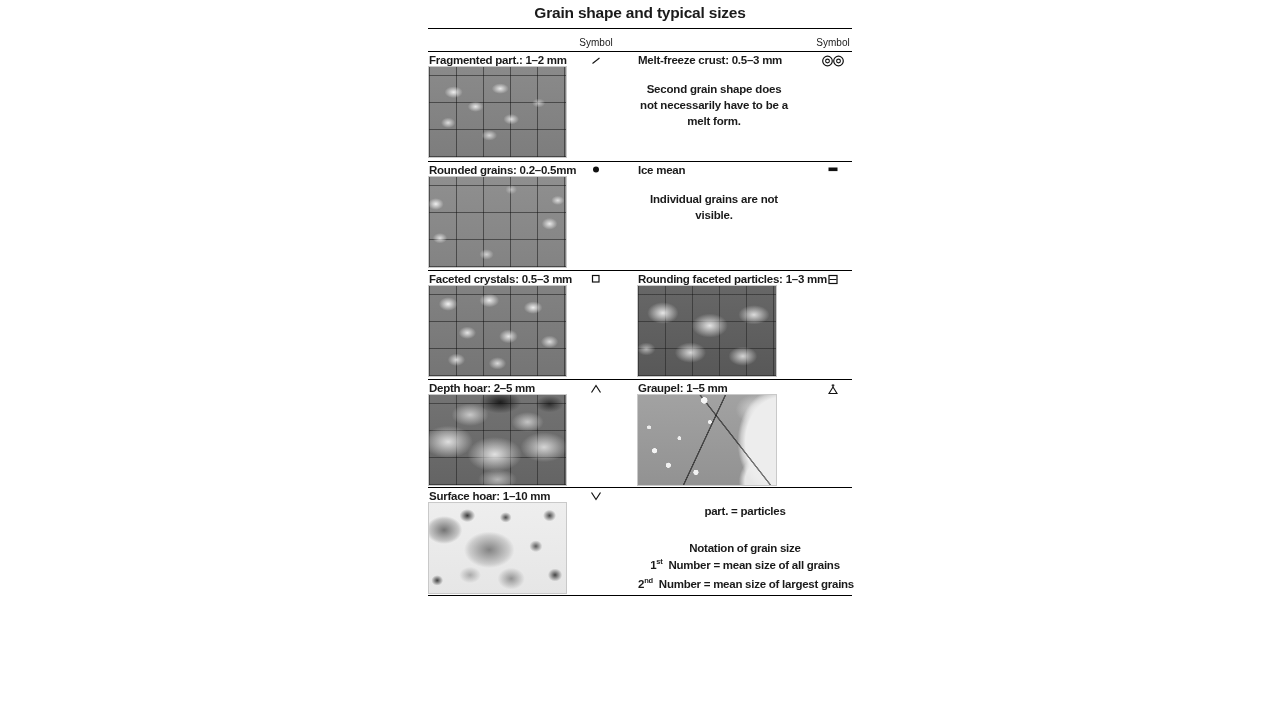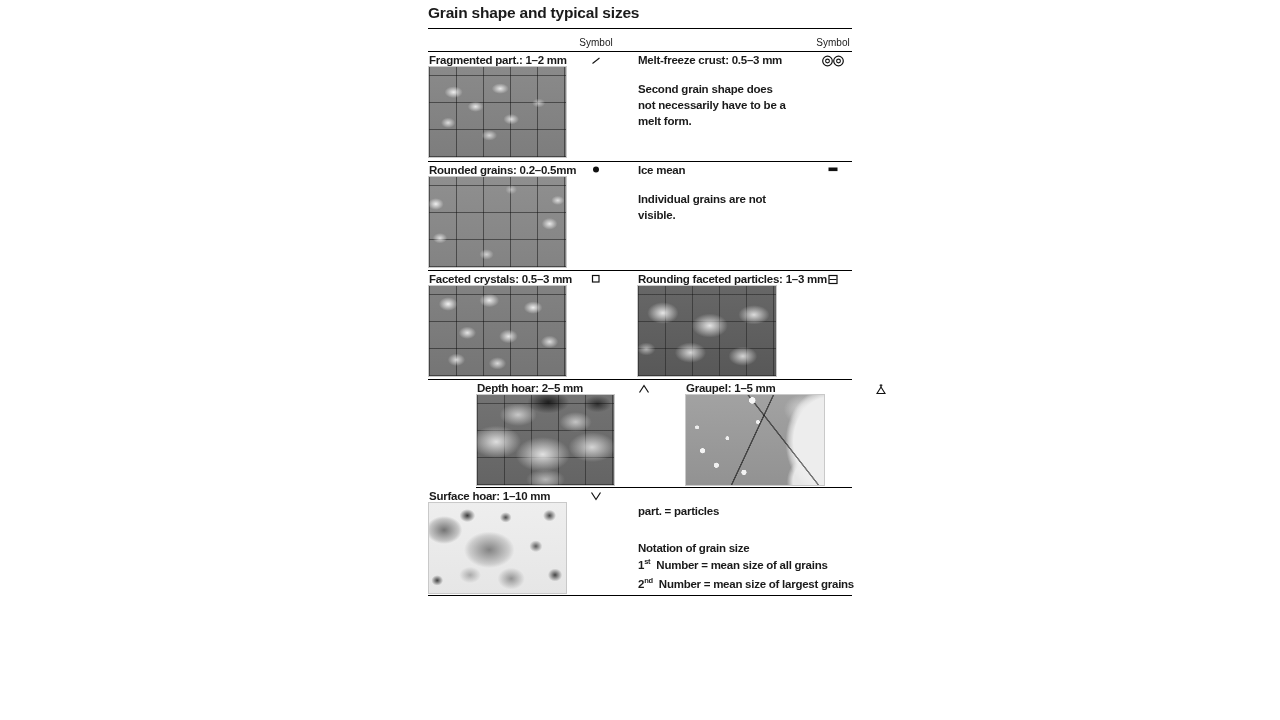--- a/index.html
+++ b/index.html
@@ -1,37 +1,37 @@
 <!DOCTYPE html>
 <html><head>
 <meta charset="utf-8">
 <style>
   * { box-sizing: border-box; margin: 0; padding: 0; }
   html, body { width: 1280px; height: 720px; background: #ffffff; overflow: hidden; }
   body { font-family: "Liberation Sans", sans-serif; color: #1a1a1a; }
 
-  .figure { position: absolute; left: 428px; top: 0; width: 424px; height: 707px; }
+  .figure { position: absolute; left: 428px; top: 0; width: 424px; height: 707px; text-align: center; }
 
   .fig-title {
     height: 29px; border-bottom: 1px solid #000;
     font-size: 15.5px; font-weight: 700; letter-spacing: -0.2px;
     padding-top: 4px;
   }
 
   .sym-header { position: relative; height: 23px; border-bottom: 1.5px solid #000; }
   .sym-header .symlabel {
     position: absolute; top: 8px; transform: translateX(-50%);
     font-size: 10px; font-weight: 400; color: #1a1a1a;
   }
   .sym-header .symlabel.s1 { left: 168px; }
   .sym-header .symlabel.s2 { left: 405px; }
 
   .row { position: relative; border-bottom: 1.5px solid #000; }
   .r1 { height: 111px; } .r2 { height: 110px; } .r3 { height: 109px; }
-  .r4 { height: 109px; } .r5 { height: 108px; margin-left: 48px; } .r6 { height: 108px; }
+  .r4 { height: 109px; } .r5 { height: 108px; } .r6 { height: 108px; }
 
   .lbl {
     position: absolute; top: 2px; font-size: 11.5px; font-weight: 700;
     letter-spacing: -0.25px; white-space: nowrap;
   }
   .lbl.left  { left: 1px; }
   .lbl.right { left: 210px; }
 
   .sym { position: absolute; top: 3px; transform: translateX(-50%); line-height: 0; }
   .sym.left  { left: 168px; }

